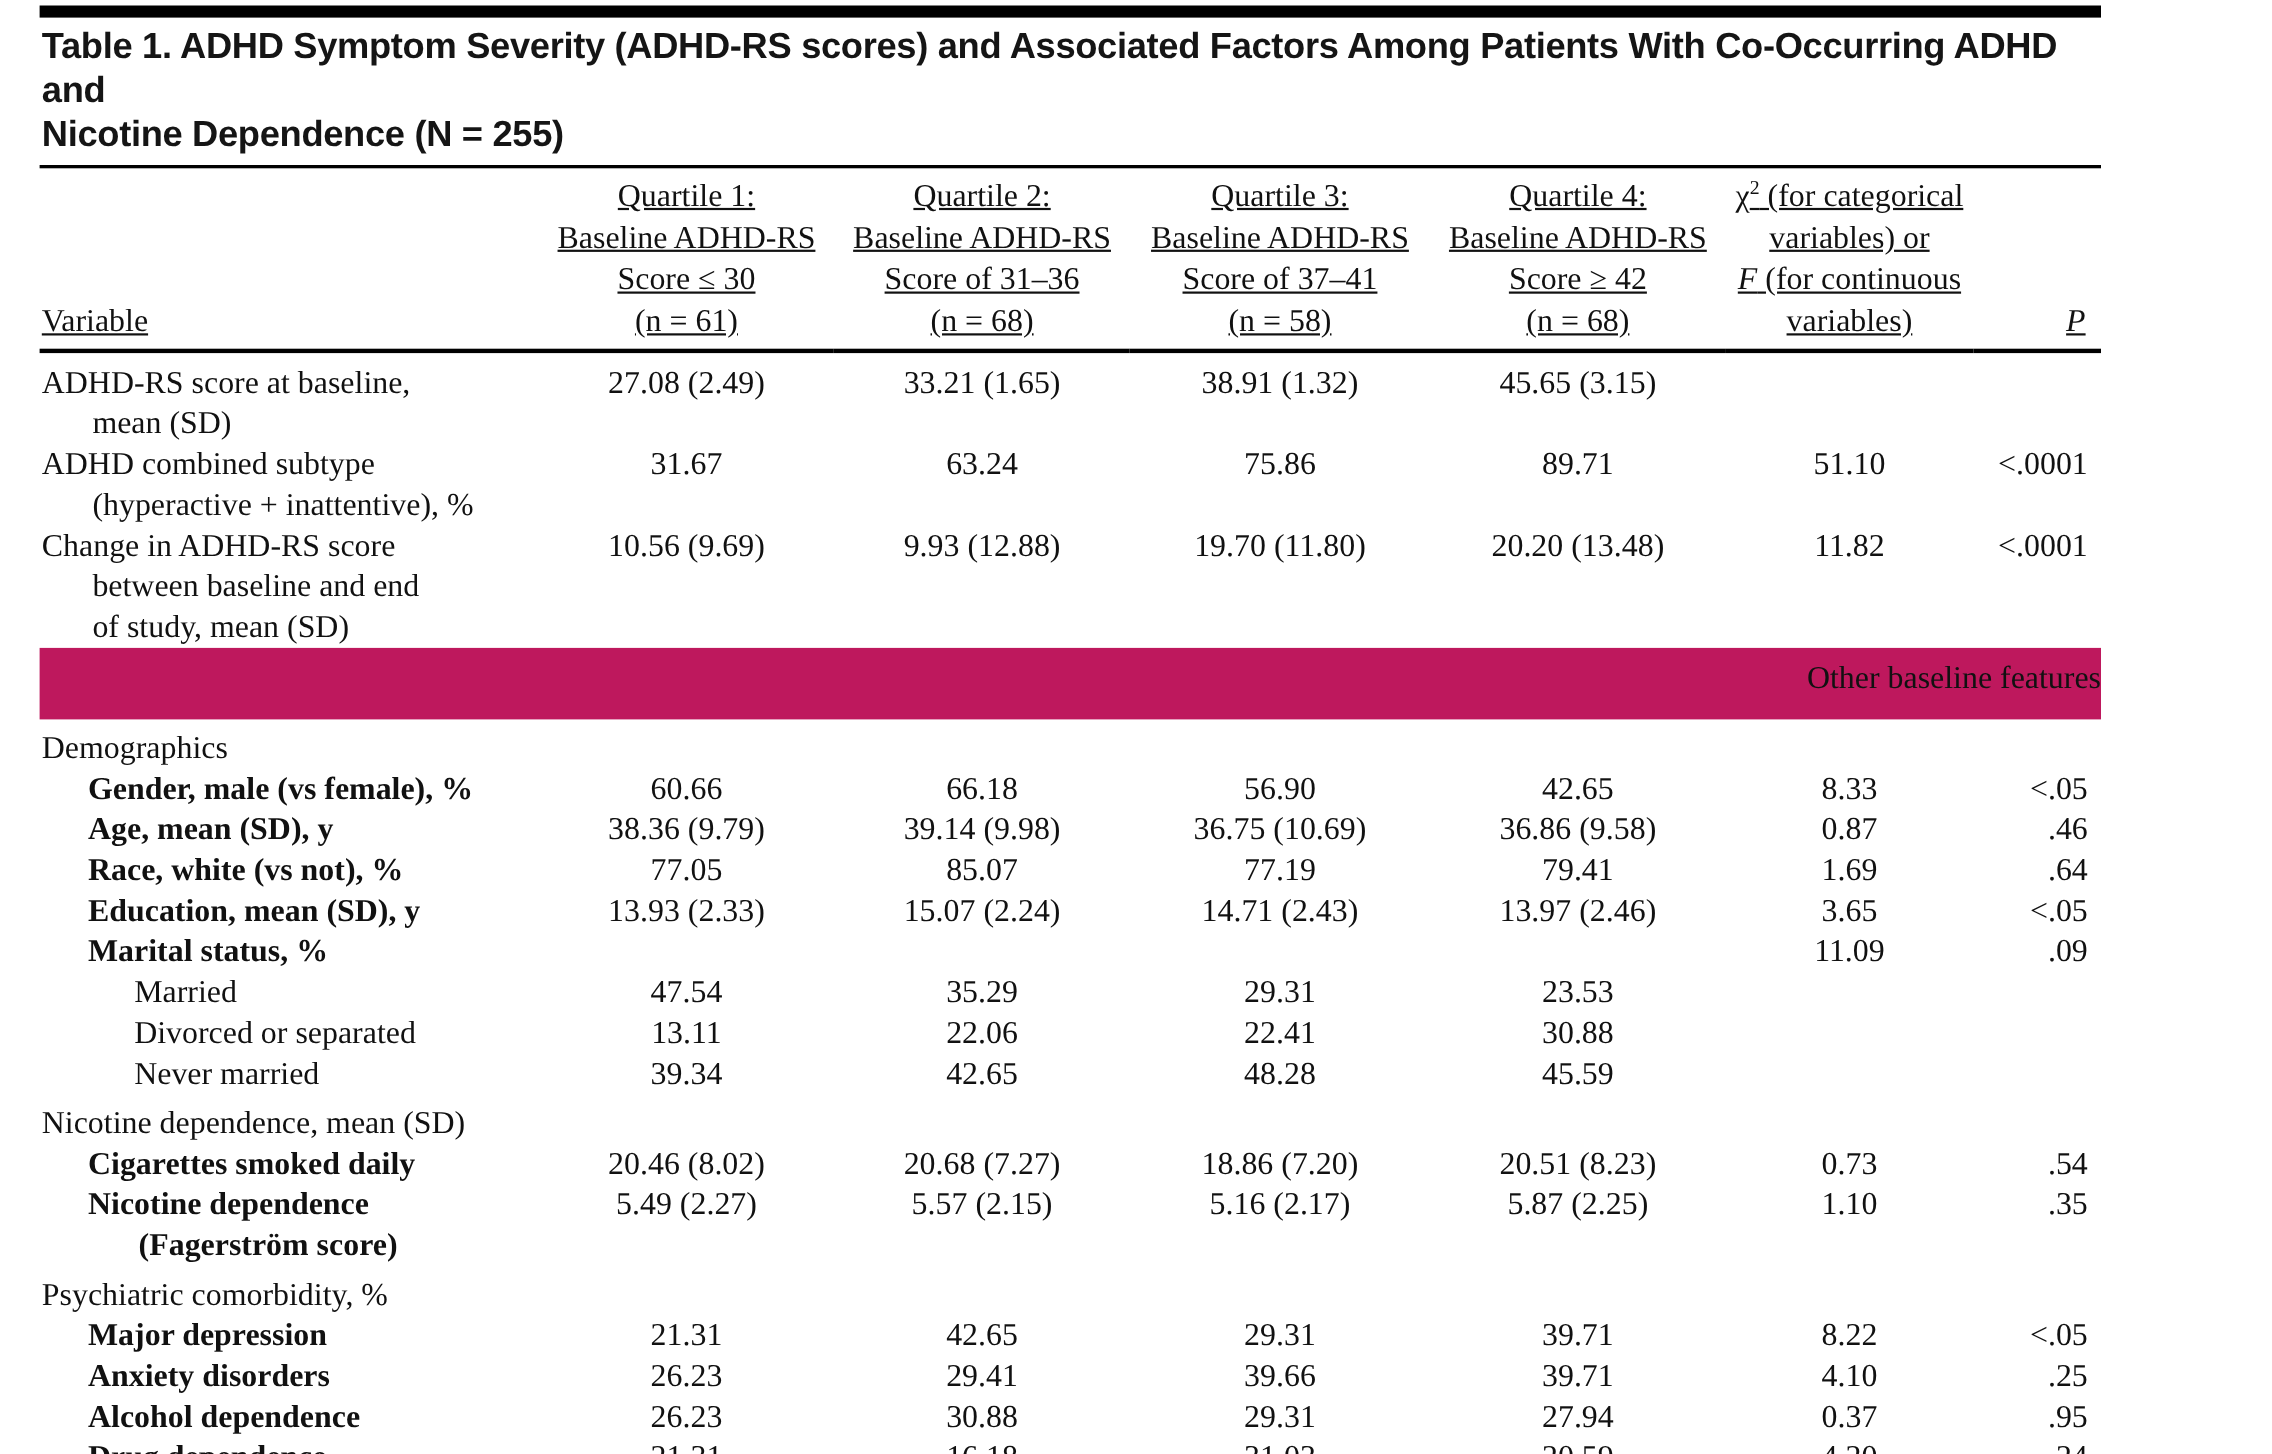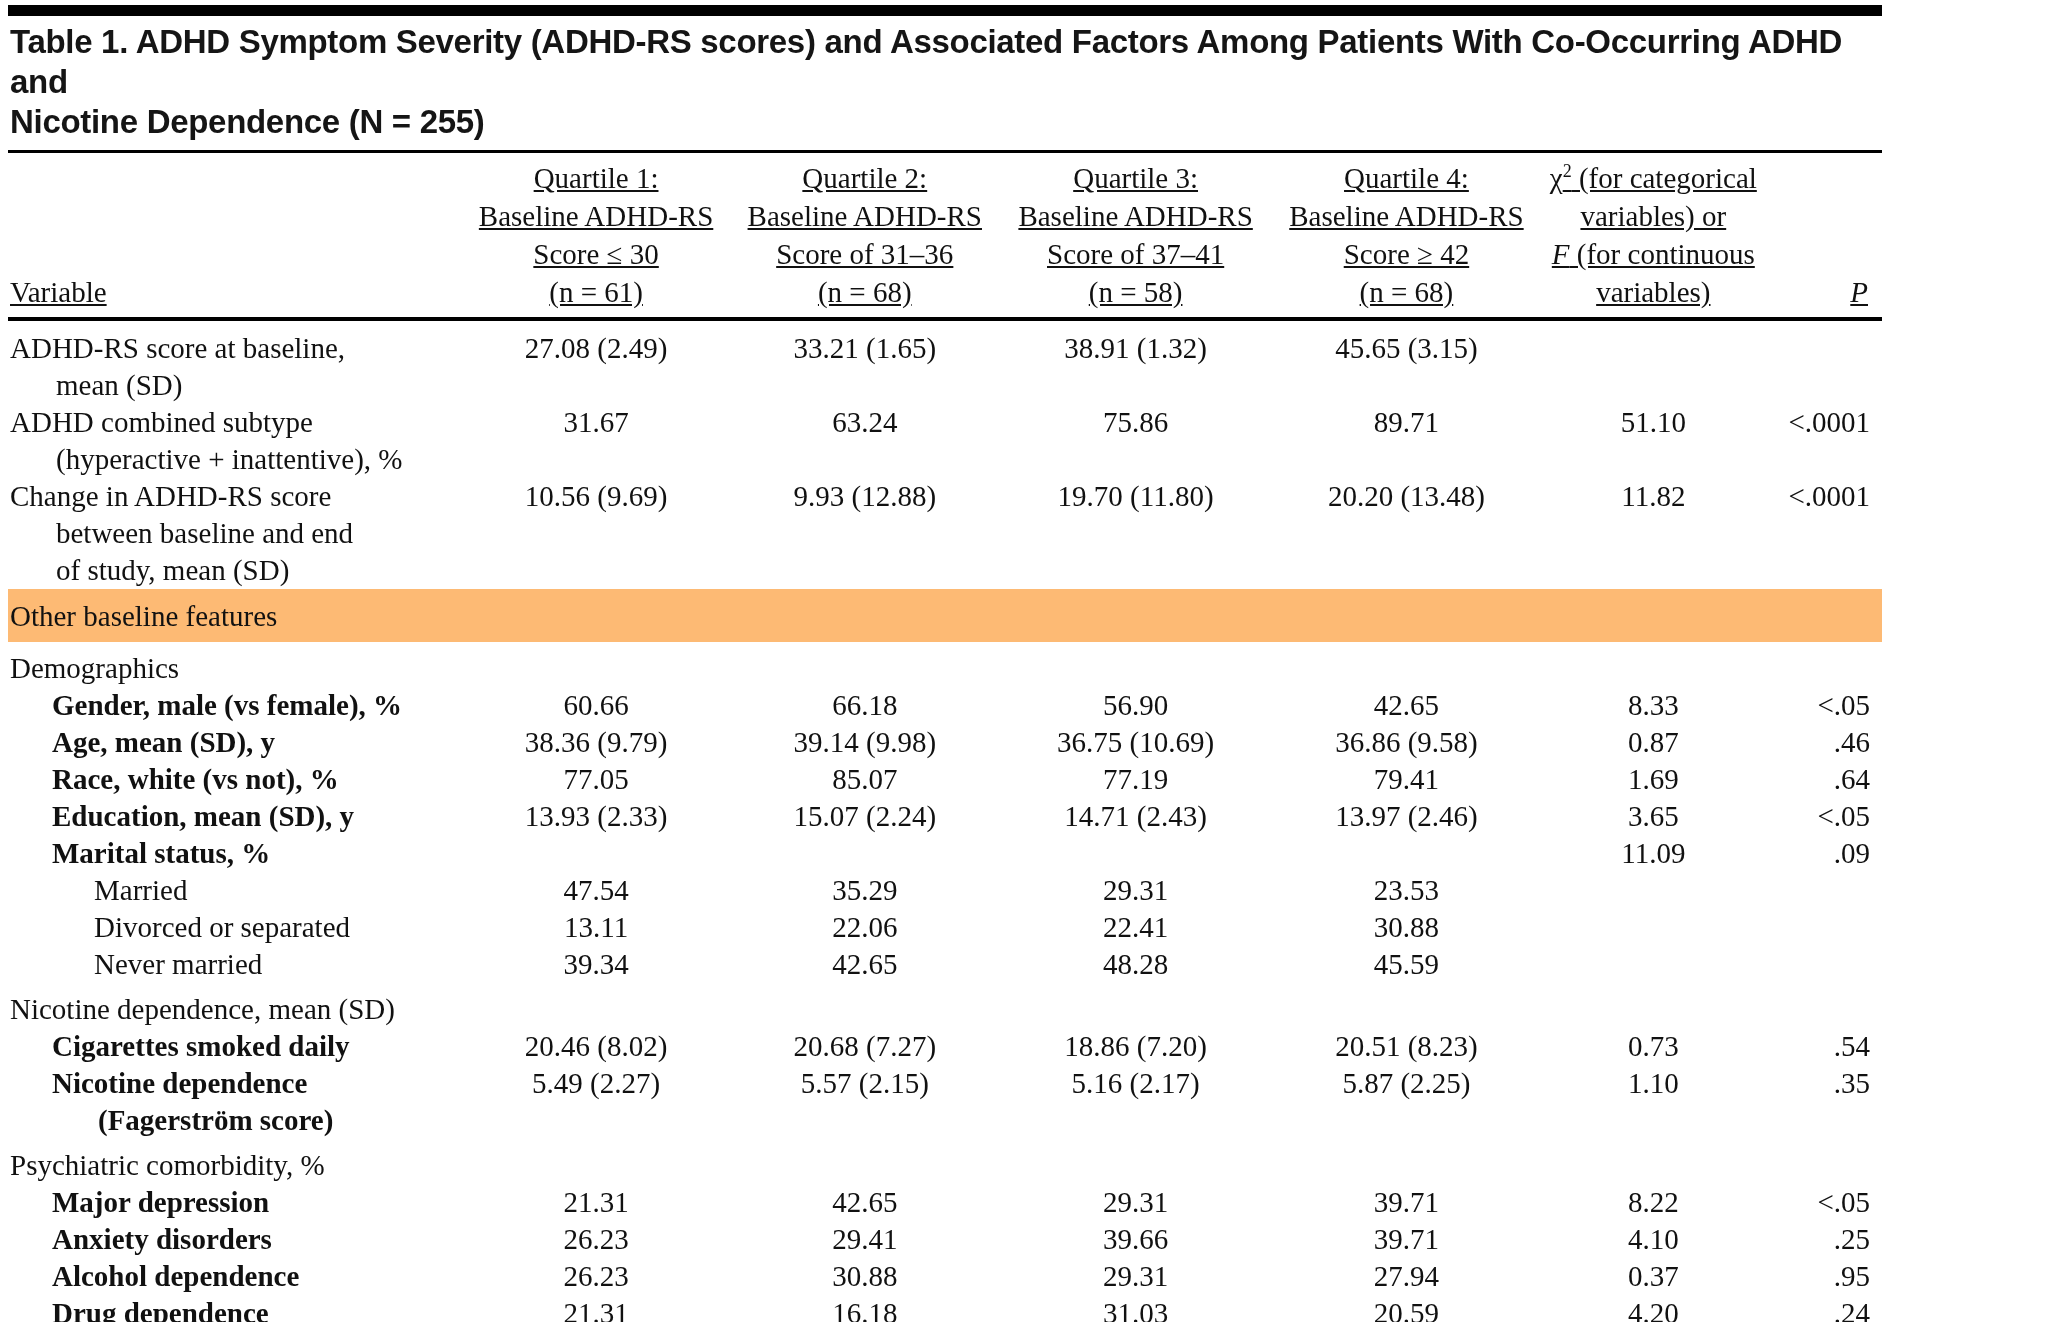--- a/index.html
+++ b/index.html
@@ -6,20 +6,21 @@
   .page {
     position: relative;
     width: 1890px;
     height: 1322px;
     box-sizing: border-box;
     padding: 0 8px;
     background: #ffffff;
     color: #111111;
     font-family: "Liberation Serif", serif;
     overflow: hidden;
+    margin-left: 28px;
   }
   .top-bar {
     height: 11px;
     background: #000000;
     margin-top: 5px;
   }
   .title {
     font-family: "Liberation Sans", sans-serif;
     font-weight: bold;
     font-size: 33px;
@@ -67,23 +68,24 @@
     text-align: left;
     white-space: pre-line;
   }
   .ind0 { padding-left: 48px;  text-indent: -46px; }
   .ind1 { padding-left: 90px;  text-indent: -46px; font-weight: bold; }
   .ind2 { padding-left: 132px; text-indent: -46px; }
   td.c-p { text-align: right; padding-right: 12px; }
   tbody tr:first-child td { padding-top: 9px; }
   tr.section td { padding-top: 8px; }
   tr.band td {
-    background: #fdba74;
+    background: #be185d;
     padding-top: 9px;
-    padding-bottom: 7px;
+    padding-bottom: 19px;
+    text-align: right;
   }
   tbody tr:last-child td { border-bottom: 8px solid #fca5a5; padding-bottom: 5px; }
   .abbr {
     font-size: 29px;
     line-height: 37px;
     padding: 9px 2px 9px 2px;
     border-bottom: 4px solid #000000;
   }
   i { font-style: italic; }
 </style>

